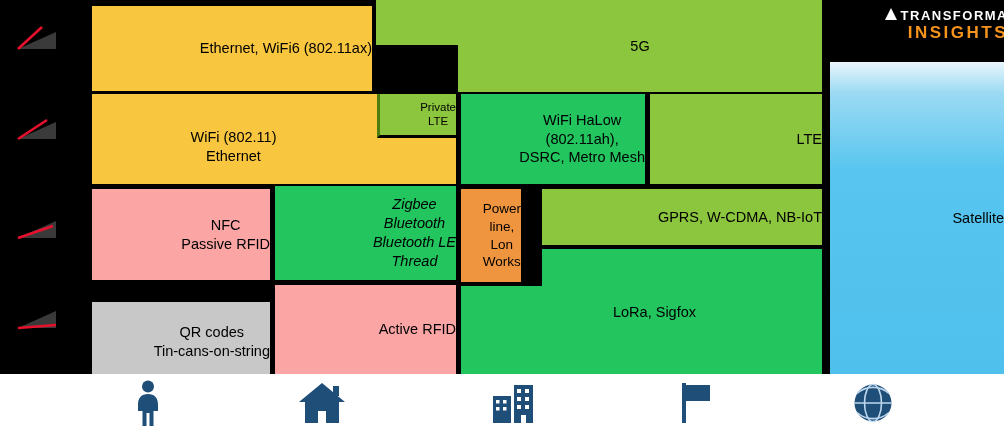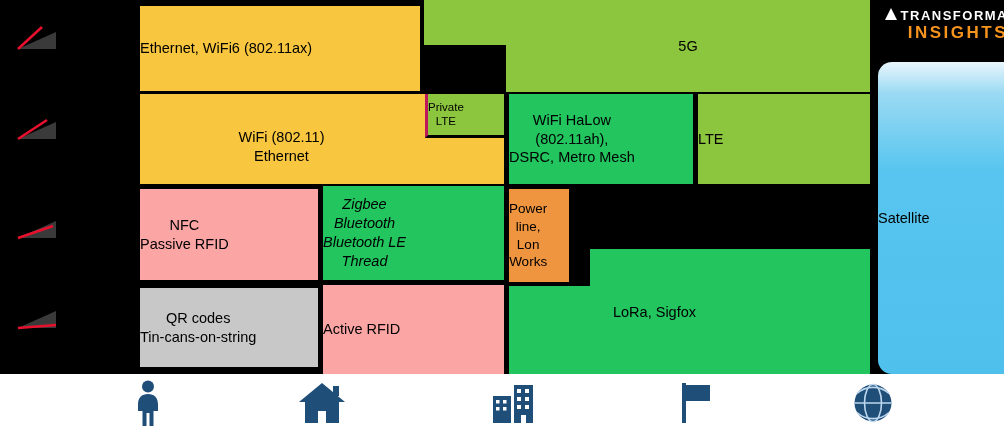--- a/index.html
+++ b/index.html
@@ -1,52 +1,52 @@
 <!DOCTYPE html>
 <html><head>
 <meta charset="utf-8">
 <style>
   html,body{margin:0;padding:0;background:#000;}
   .canvas{
     position:relative;width:1004px;height:439px;background:#000;overflow:hidden;
     font-family:"Liberation Sans",sans-serif;color:#000;
   }
   .block{
-    position:absolute;display:flex;align-items:center;justify-content:flex-start;
-    text-align:center;font-size:14.5px;line-height:1.3;white-space:pre-line;margin-left:48px;
+    position:absolute;display:flex;align-items:center;justify-content:flex-end;
+    text-align:center;font-size:14.5px;line-height:1.3;white-space:pre-line;
   }
   .c-yellow{background:#F9C63F}
   .c-green{background:#8CC63E}
   .c-purple{background:#22c55e}
   .c-pink{background:#fca5a5}
   .c-orange{background:#F0953F}
   .c-gray{background:#C8C8C8}
   .c-sat{background:linear-gradient(180deg,#E9F6FC 0%,#9BDAF3 10%,#57C5EF 35%,#4FC0EC 100%)}
 
   #b-eth6{left:92px;top:6px;width:280px;height:85px;}
   #b-5g{left:376px;top:0;width:446px;height:92px;display:block;
         clip-path:polygon(0 0,100% 0,100% 100%,82px 100%,82px 45px,0 45px);}
   #b-5g .sub{position:absolute;left:82px;top:0;right:0;bottom:0;display:flex;align-items:center;justify-content:center;}
   #b-wifi{left:92px;top:94px;width:364px;height:90px;display:block;}
   #b-wifi .sub{position:absolute;left:0;top:16px;bottom:0;width:283px;display:flex;align-items:center;justify-content:center;text-align:center;}
   #b-plte{left:377px;top:94px;width:79px;height:44px;font-size:11.5px;line-height:1.2;
-          border-left:3px solid #be185d;border-bottom:3px solid #000;box-sizing:border-box;}
+          border-left:3px solid #4d7c0f;border-bottom:3px solid #000;box-sizing:border-box;}
   #b-halow{left:461px;top:94px;width:184px;height:90px;}
   #b-lte{left:650px;top:94px;width:172px;height:90px;}
   #b-nfc{left:92px;top:189px;width:178px;height:91px;}
   #b-zigbee{left:275px;top:186px;width:181px;height:94px;font-style:italic;}
   #b-power{left:461px;top:189px;width:60px;height:93px;font-size:13.5px;}
   #b-gprs{left:542px;top:189px;width:280px;height:56px;}
   #b-lora{left:542px;top:249px;width:280px;height:125px;}
   #b-lora-ext{left:461px;top:286px;width:81px;height:88px;}
   #lora-label{position:absolute;left:461px;top:249px;width:361px;height:125px;
               display:flex;align-items:center;justify-content:center;font-size:14.5px;margin-left:13px;}
-  #b-qr{left:92px;top:288px;width:178px;height:79px;}
+  #b-qr{left:92px;top:302px;width:178px;height:79px;}
   #b-arfid{left:275px;top:285px;width:181px;height:89px;}
-  #b-sat{left:830px;top:62px;width:174px;height:312px;border-radius:14px;}
+  #b-sat{left:830px;top:62px;width:174px;height:312px;}
 
   .gauge{position:absolute;left:14px;width:46px;height:28px;}
   #g1{top:25px}#g2{top:115px}#g3{top:214px}#g4{top:304px}
 
   .logo{position:absolute;top:8px;right:-4px;text-align:right;}
   .logo-top{font-size:13px;font-weight:bold;letter-spacing:1.5px;color:#fff;white-space:nowrap;
             display:flex;align-items:center;justify-content:flex-end;gap:4px;}
   .logo-bottom{color:#F7941D;font-size:17px;font-weight:bold;letter-spacing:2.5px;white-space:nowrap;}
 
   .axis-strip{position:absolute;left:0;top:374px;width:1004px;height:65px;background:#fff;}
@@ -123,20 +123,23 @@
 Thread</span>
   </div>
 
   <div class="block c-orange" id="b-power">
     <span>Power
 line,
 Lon
 Works</span>
   </div>
 
+  <div class="block c-green" id="b-gprs">
+    <span>GPRS, W-CDMA, NB-IoT</span>
+  </div>
 
   <div class="block c-purple" id="b-lora"></div>
   <div class="block c-purple" id="b-lora-ext"></div>
   <div id="lora-label">
     <span>LoRa, Sigfox</span>
   </div>
 
   <div class="block c-gray" id="b-qr">
     <span>QR codes
 Tin-cans-on-string</span>

